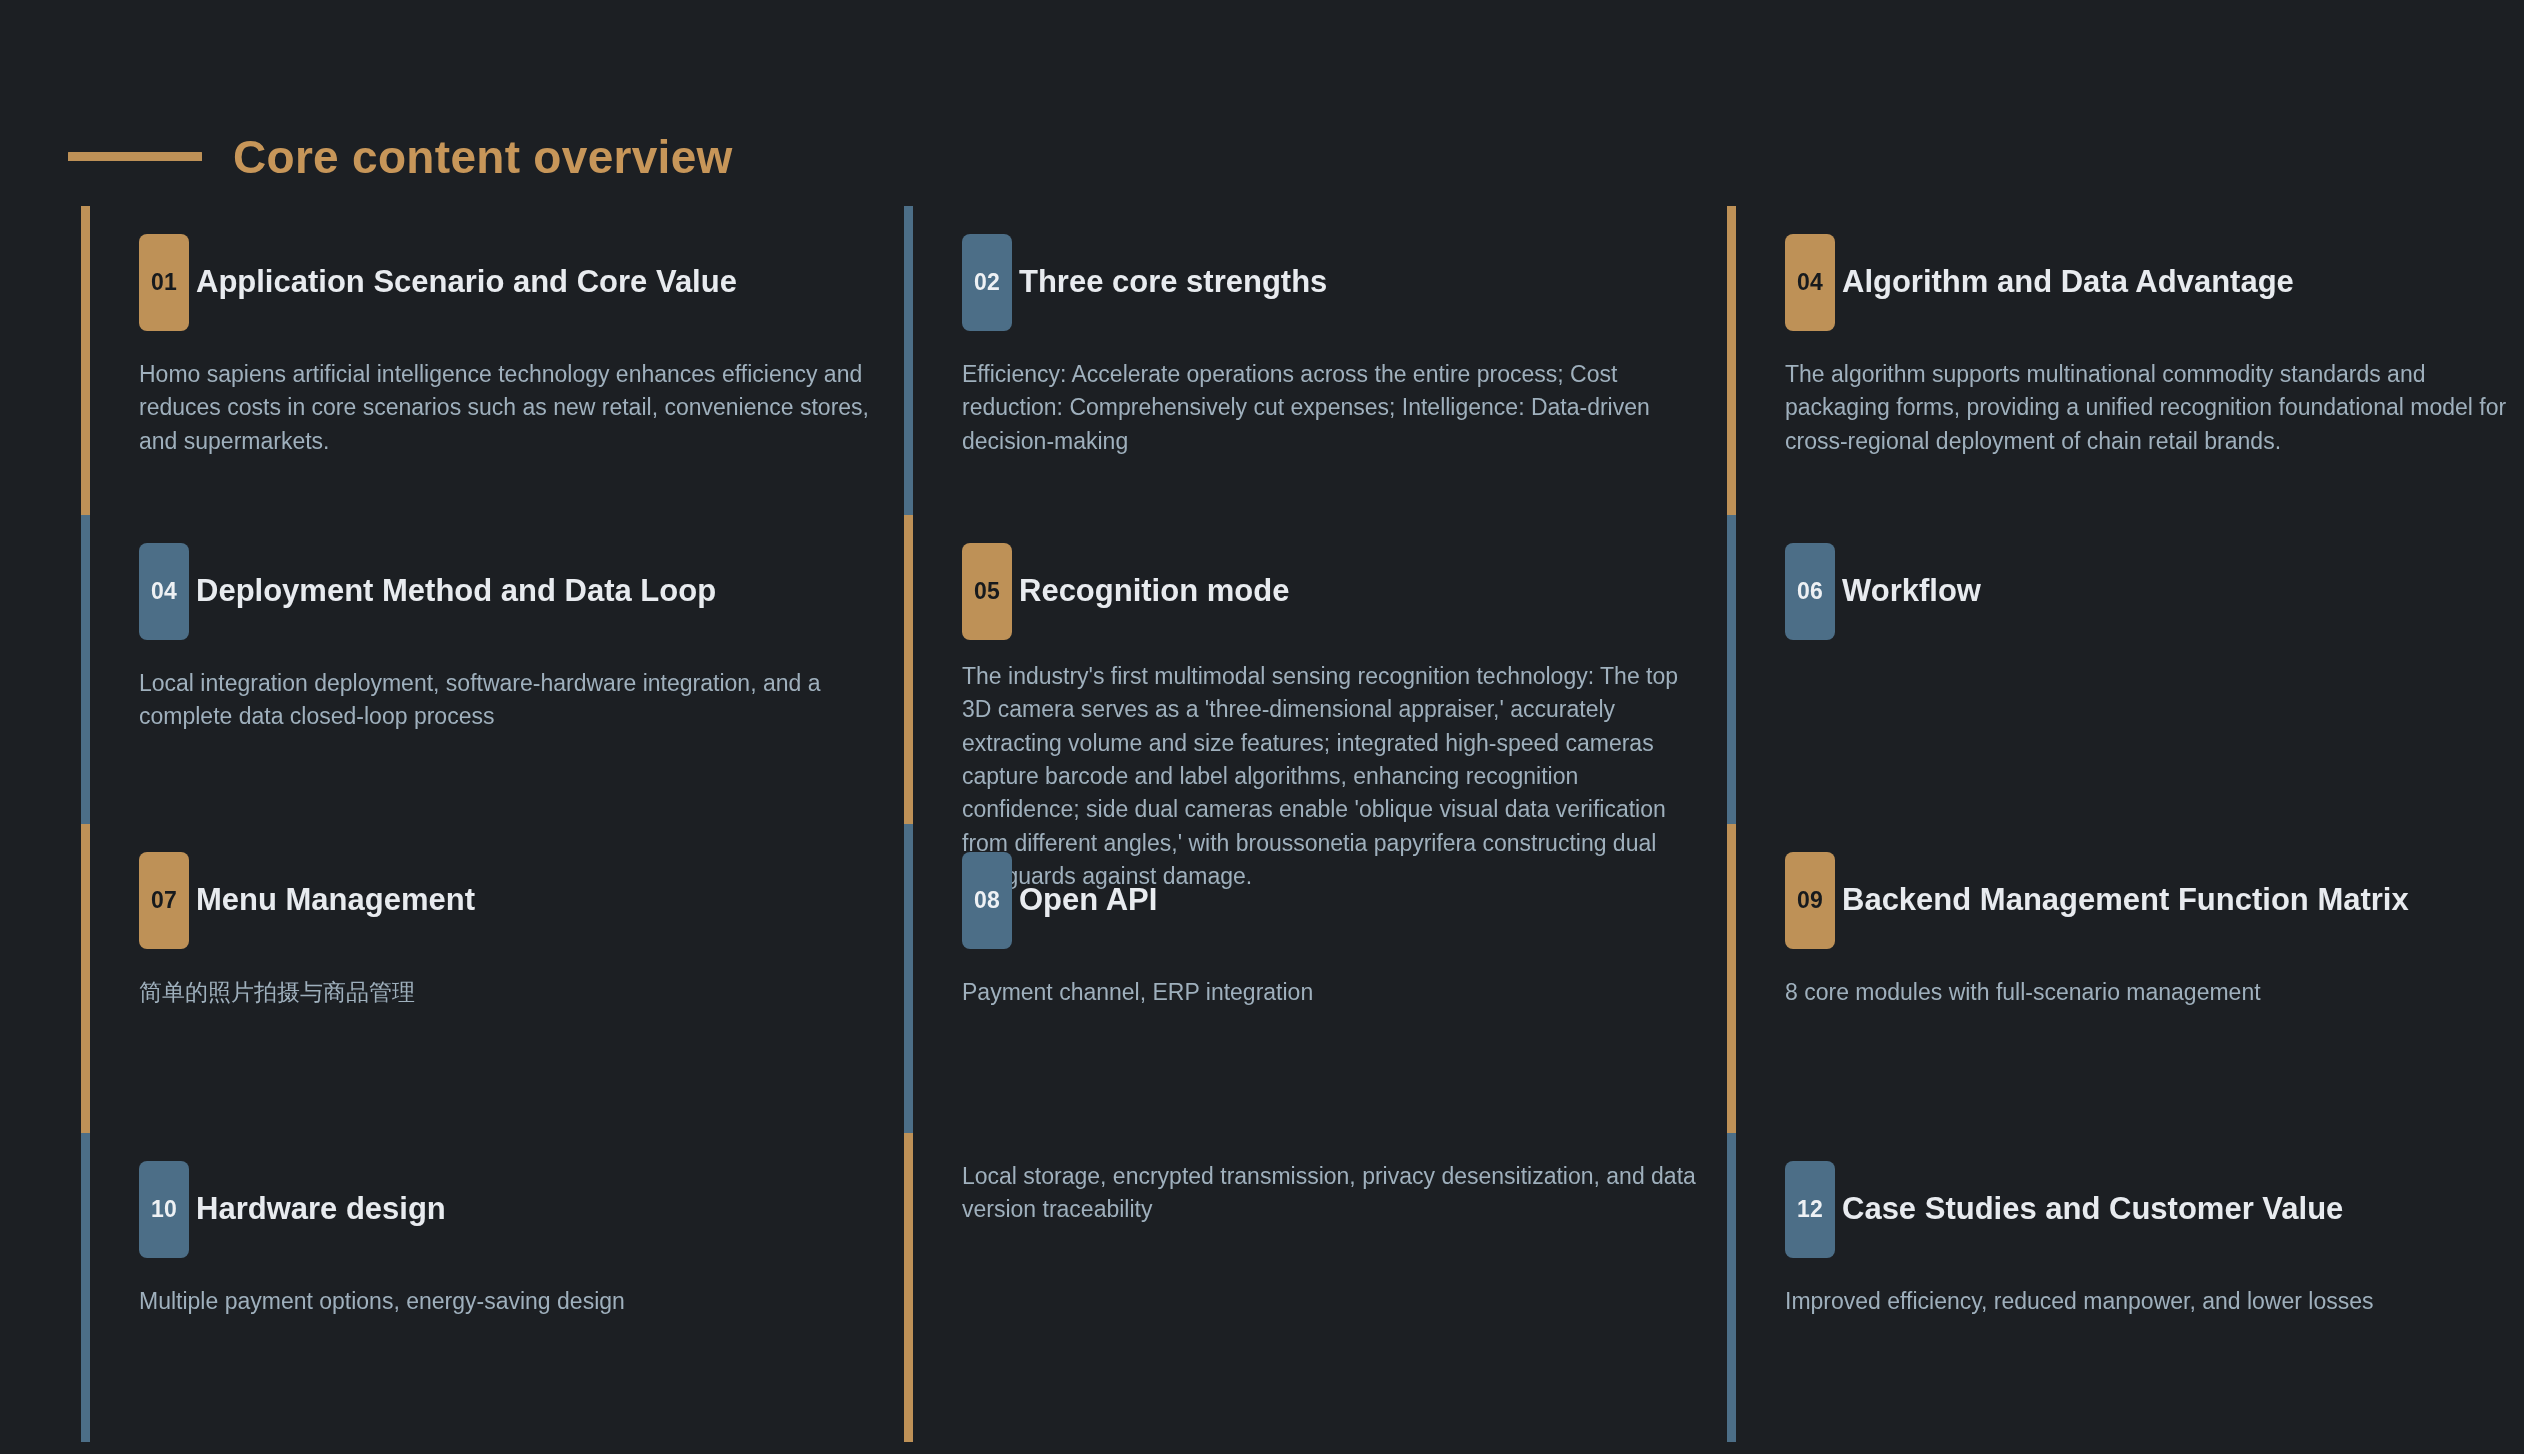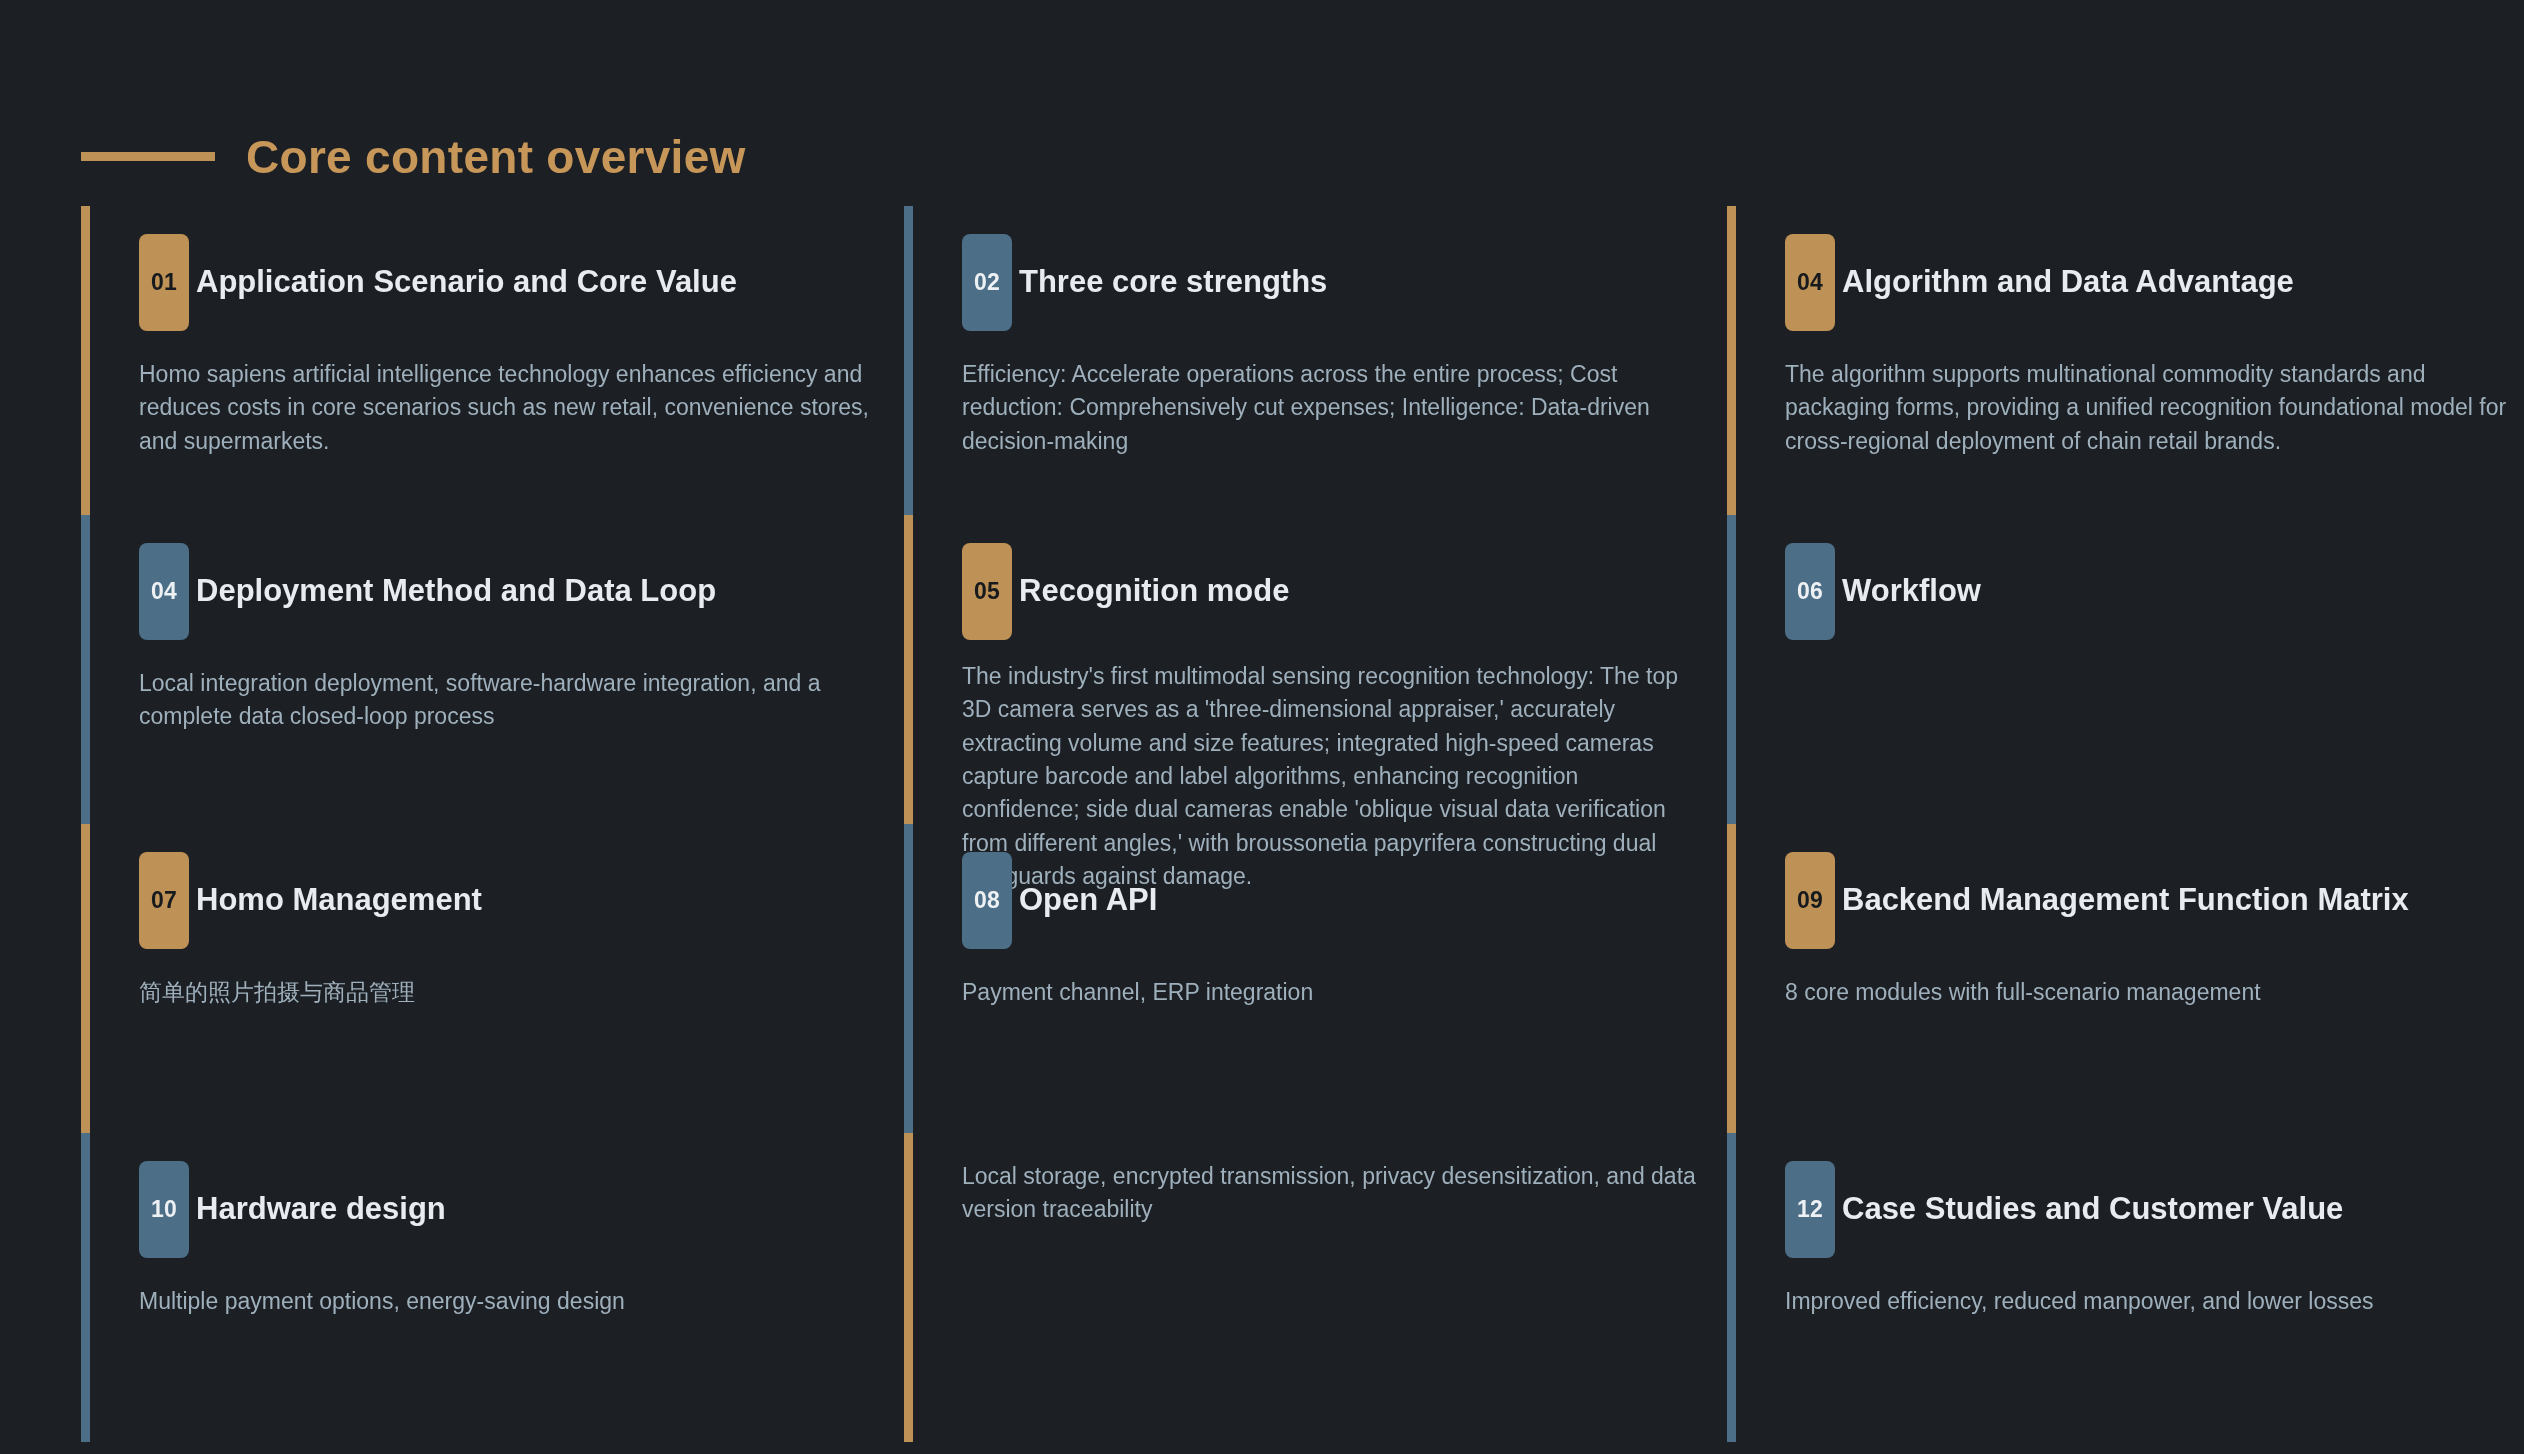--- a/index.html
+++ b/index.html
@@ -12,21 +12,21 @@
 
   .slide {
     position:relative;
     width:2585px; height:1454px;
     background:#1C1F23;
   }
 
   
   .header {
     position:absolute;
-    left:81px;
+    left:68px;
     top:126px;
     display:flex;
     align-items:center;
     height:61px;
     text-align:center;
   }
   .title-rule {
     width:134px;
     height:8.6px;
     background:#BE9157;
@@ -167,21 +167,21 @@
       <div class="card-head">
         <div class="badge blue">06</div>
         <div class="card-title">Workflow</div>
       </div>
     </div>
 
     <div class="card">
       <div class="card-bar gold"></div>
       <div class="card-head">
         <div class="badge gold">07</div>
-        <div class="card-title">Homo Management</div>
+        <div class="card-title">Menu Management</div>
       </div>
       <div class="card-desc">简单的照片拍摄与商品管理</div>
     </div>
 
     <div class="card">
       <div class="card-bar blue"></div>
       <div class="card-head">
         <div class="badge blue">08</div>
         <div class="card-title">Open API</div>
       </div>

